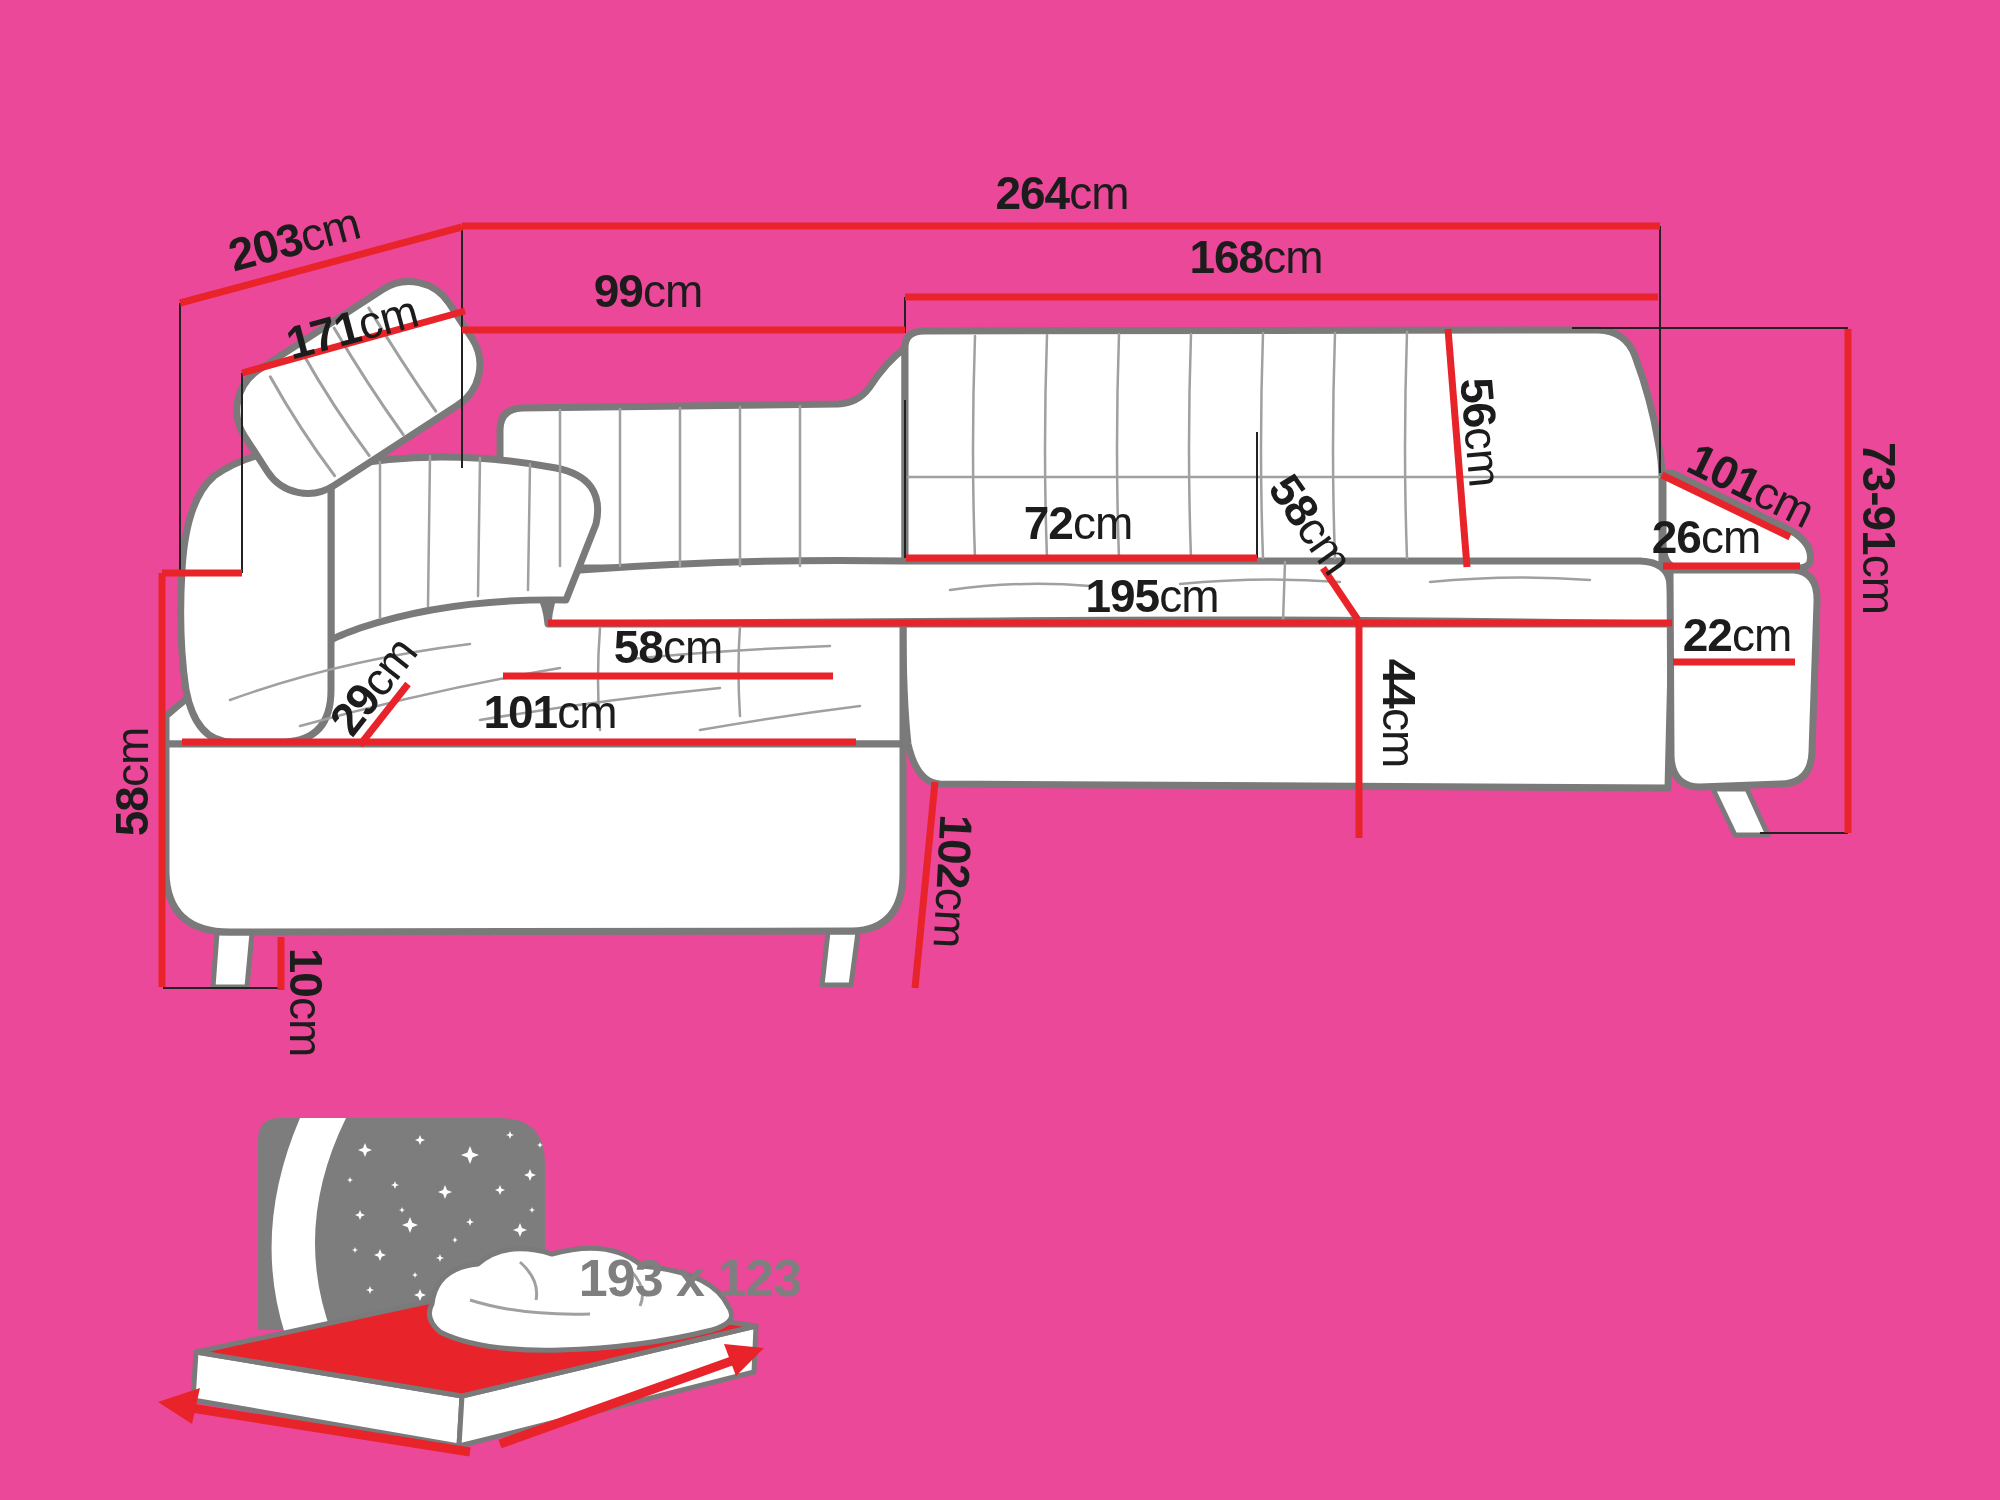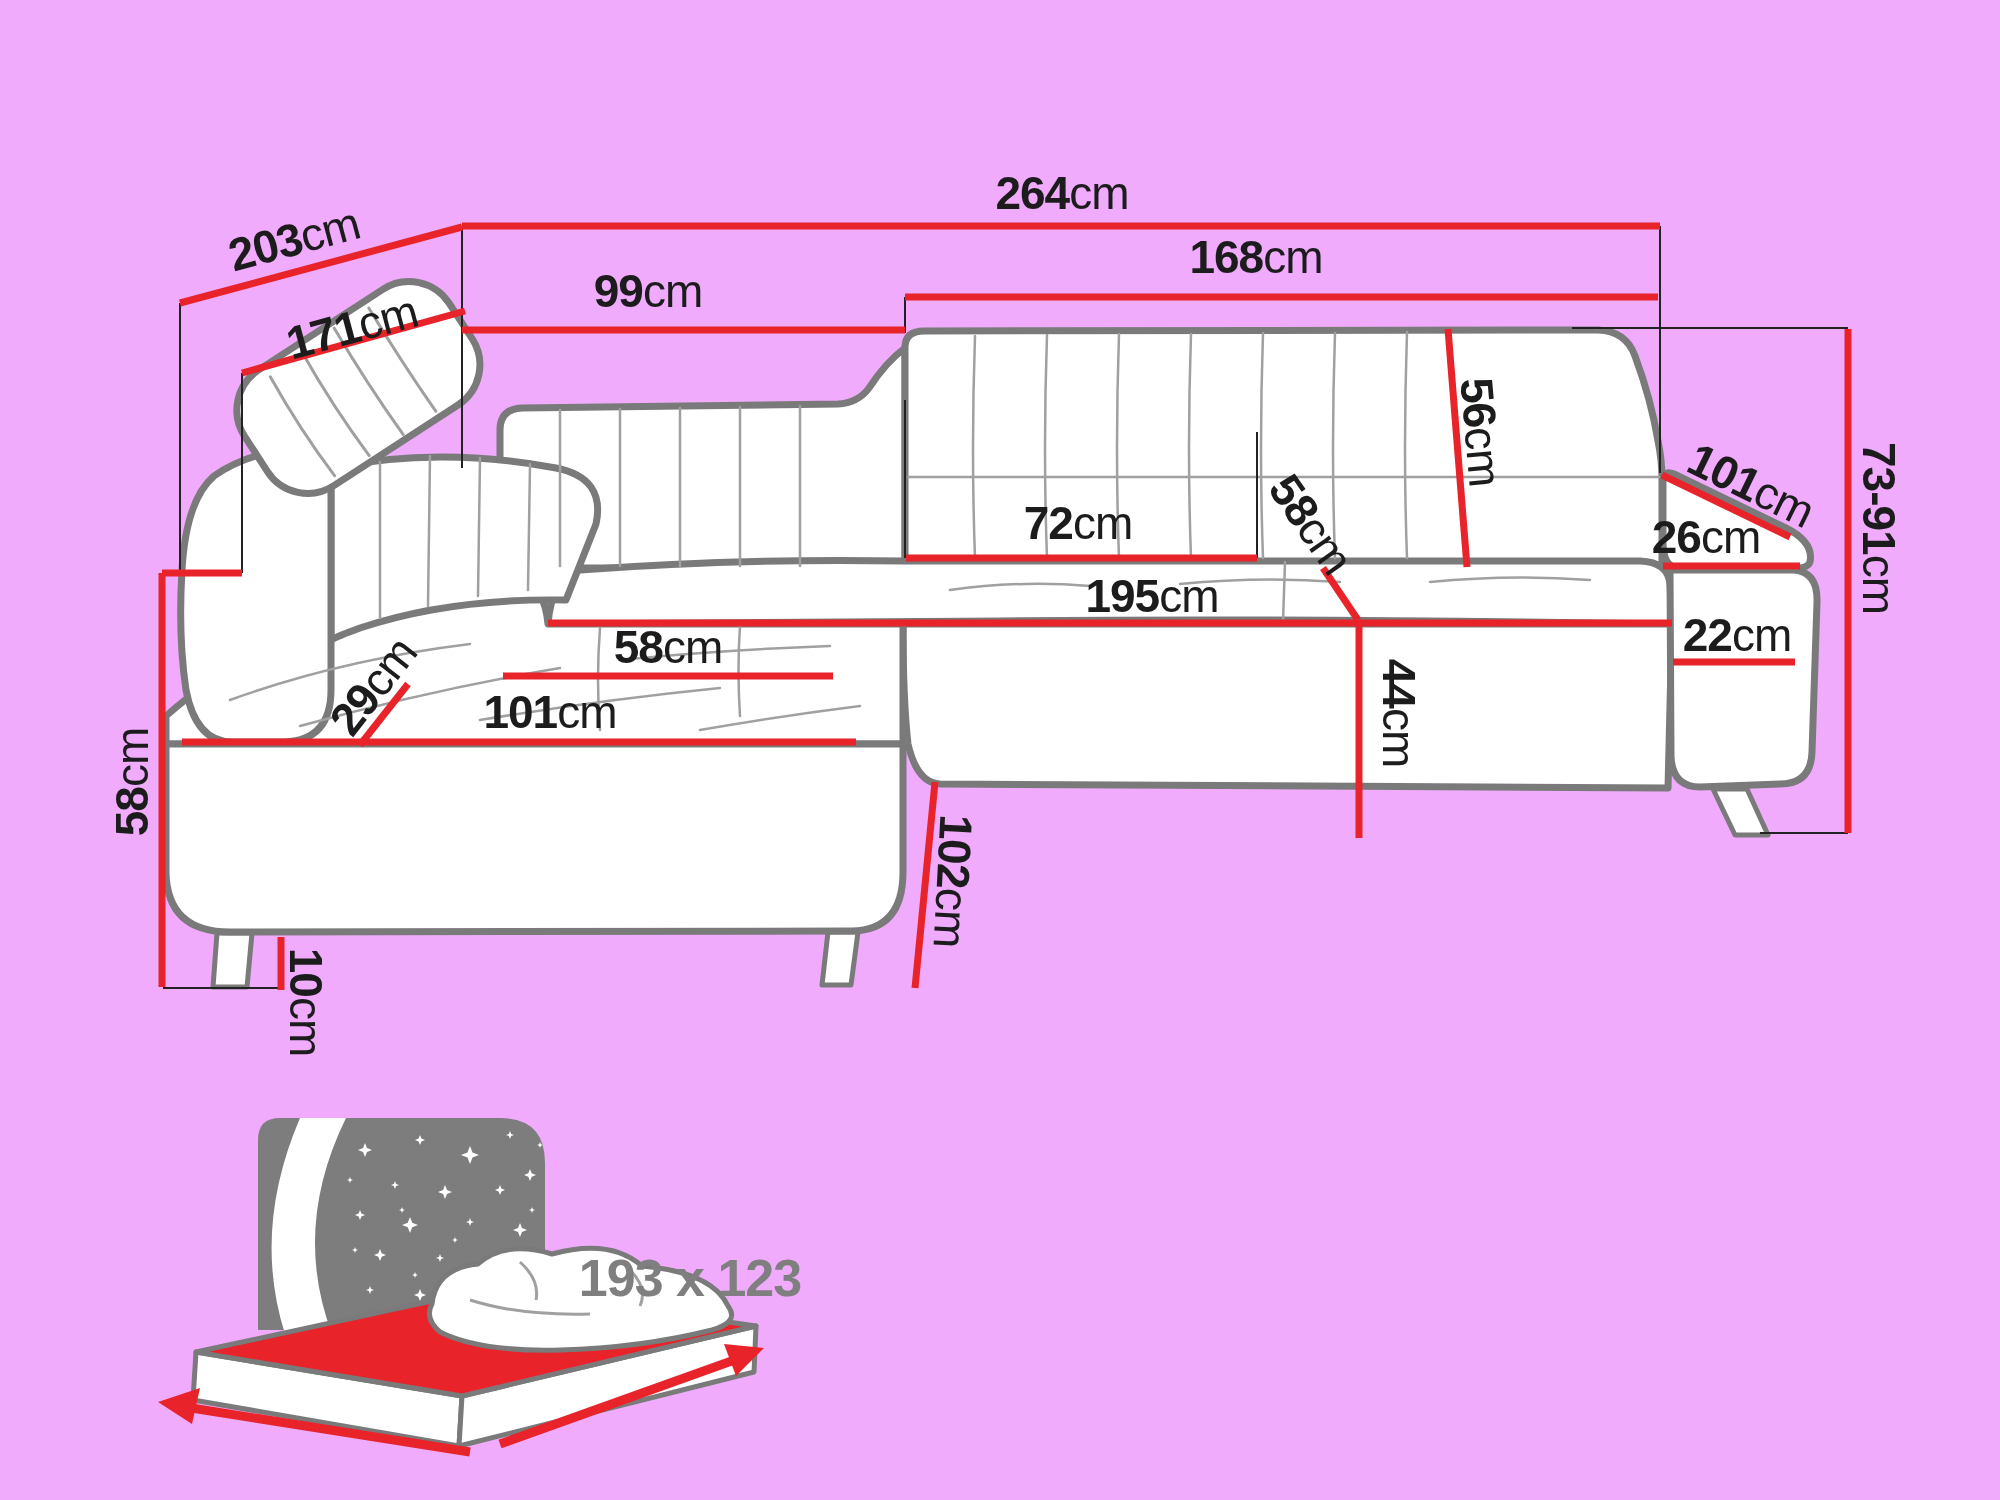--- a/index.html
+++ b/index.html
@@ -1,16 +1,16 @@
 <!DOCTYPE html>
 <html><head>
 <meta charset="utf-8">
 <style>
   html,body{margin:0;padding:0;background:#ffffff;}
-  #stage{position:relative;width:2000px;height:1500px;background:#f0abfc;overflow:hidden;}
+  #stage{position:relative;width:2000px;height:1500px;background:#ec4899;overflow:hidden;}
   svg{display:block;}
   text{font-family:"Liberation Sans","DejaVu Sans",sans-serif;}
   .dim-num{font-weight:700;letter-spacing:-1px;}
   .dim-unit{font-weight:400;letter-spacing:-1px;}
 </style>
 </head>
 <body>
 
 <div id="stage">
   <svg id="scene" width="2000" height="1500" viewBox="0 0 2000 1500">

